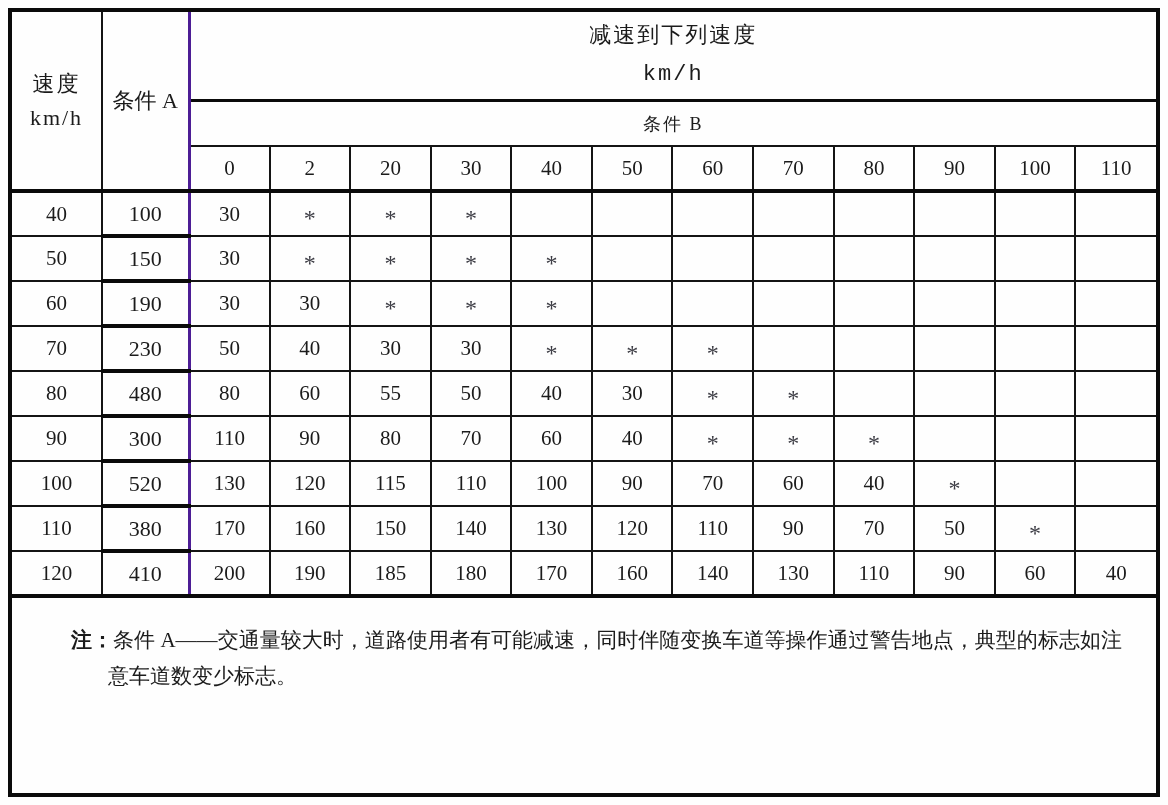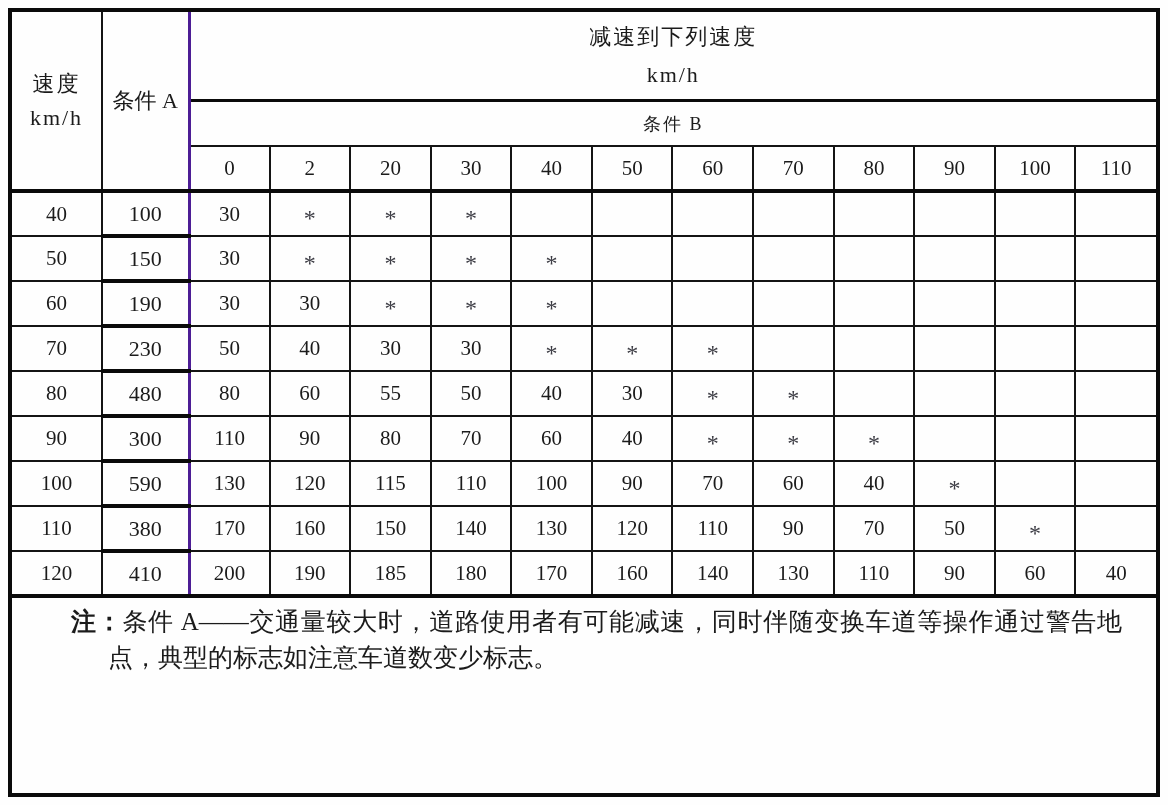--- a/index.html
+++ b/index.html
@@ -38,34 +38,34 @@
     white-space: nowrap;
   }
   .speed-table thead tr:first-child td { border-top: none; }
   .speed-table td:first-child { border-left: none; margin-left: 27px; }
   .speed-table td:last-child { border-right: none; }
 
   td.corner-cell, td.conda-cell { font-size: 22px; border-bottom: 4px solid #0a0a0a; }
   td.conda-cell { border-right: 3px solid #4c1d95; }
   td.corner-cell .line { display: block; line-height: 34px; letter-spacing: 2px; }
   td.big-header { height: 87px; border-bottom: 3px solid #0a0a0a; font-size: 22px; }
-  td.big-header .line { display: block; line-height: 38px; letter-spacing: 2px; }
+  td.big-header .line { display: block; line-height: 38px; letter-spacing: 2px; font-family: Liberation Mono, monospace; }
   tr.condb-row td { height: 43px; font-size: 18px; letter-spacing: 2px; }
   tr.numhdr-row td { height: 42px; border-bottom: 4px solid #0a0a0a; }
 
   tbody.data-body td { height: 41px; }
   tbody.data-body tr:last-child td { border-bottom: none; }
   tbody.data-body td.star-cell { font-size: 24px; color: #3c3c44; padding-top: 9px; height: 32px; }
 
   .notes {
     flex: 1 1 auto;
     border-top: 4px solid #0a0a0a;
     box-sizing: border-box;
-    padding: 5px 34px 0 0;
-    font-size: 25px;
+    padding: 24px 34px 0 0;
+    font-size: 21px;
     line-height: 36px;
     text-align: justify;
   }
   .note-item { padding-left: 96px; }
   .note-item.first { text-indent: -37px; }
   .note-item.star-note { padding-left: 103px; }
   .note-label { font-weight: bold; font-family: "Liberation Sans", "DejaVu Sans", sans-serif; }
 </style>
 </head>
 <body>
@@ -212,21 +212,21 @@
             <td>40</td>
             <td class="star-cell">*</td>
             <td class="star-cell">*</td>
             <td class="star-cell">*</td>
             <td></td>
             <td></td>
             <td></td>
           </tr>
           <tr>
             <td>100</td>
-            <td class="conda-cell">590</td>
+            <td class="conda-cell">520</td>
             <td>130</td>
             <td>120</td>
             <td>115</td>
             <td>110</td>
             <td>100</td>
             <td>90</td>
             <td>70</td>
             <td>60</td>
             <td>40</td>
             <td class="star-cell">*</td>

